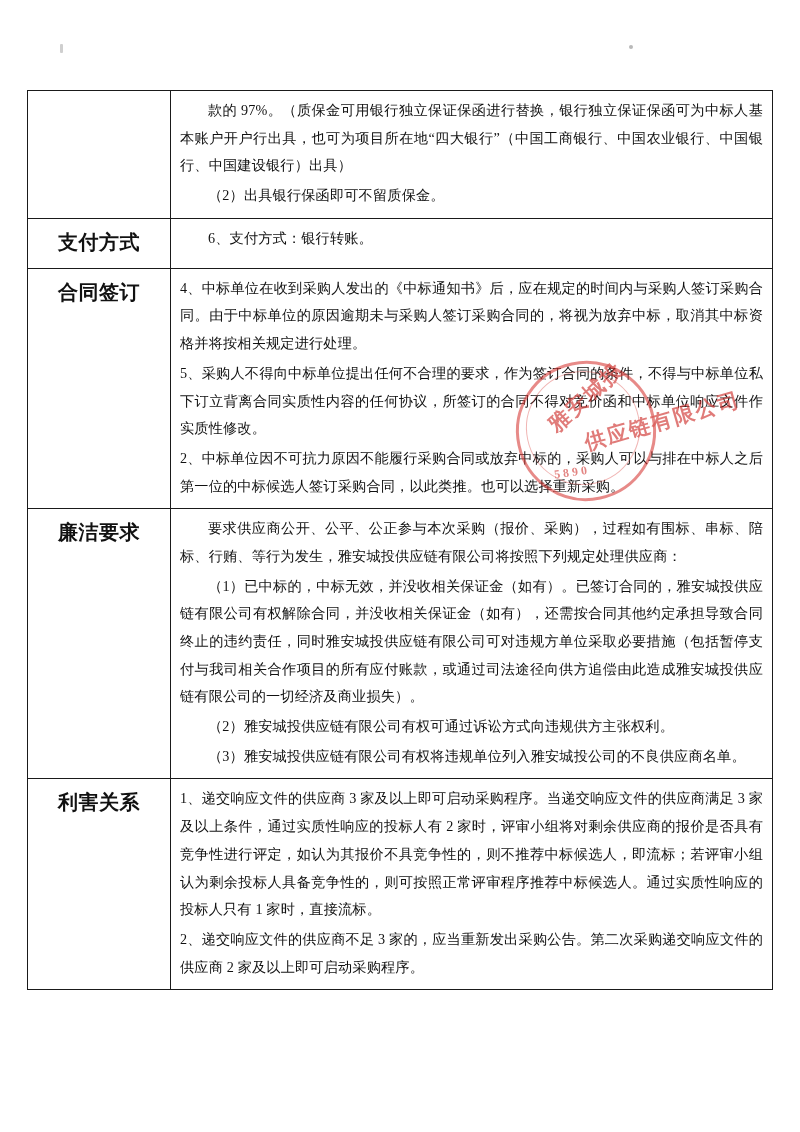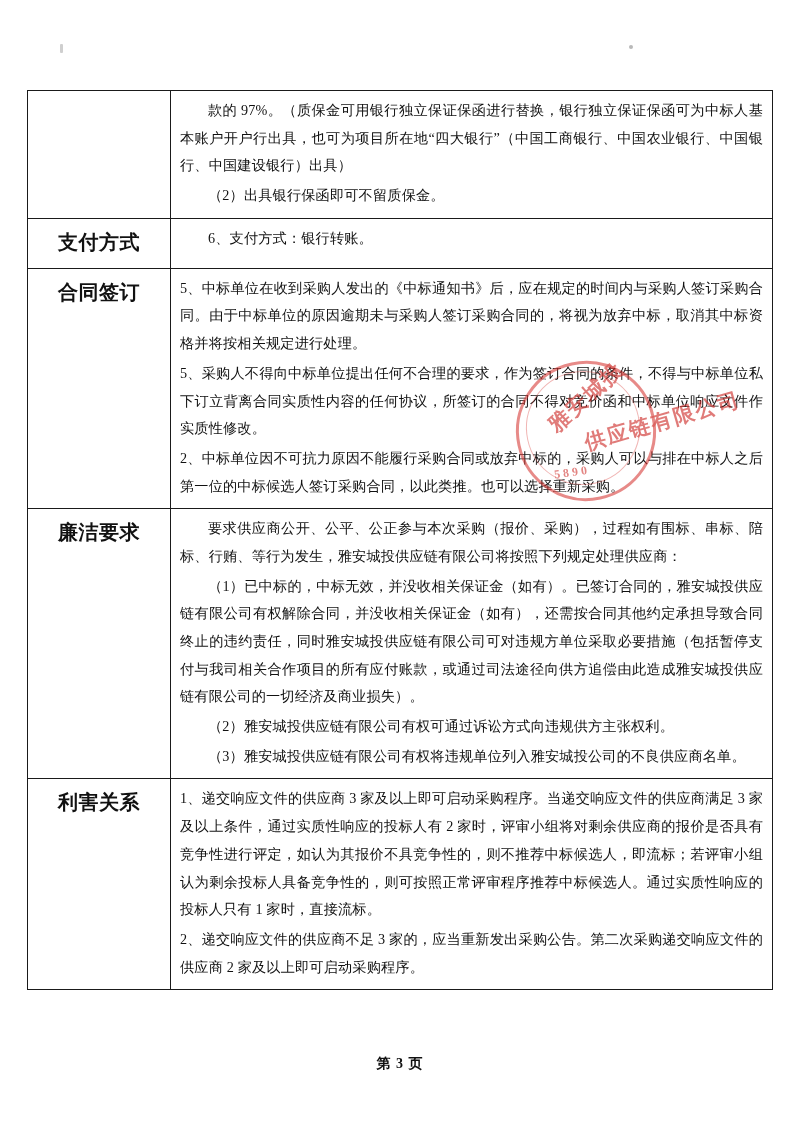--- a/index.html
+++ b/index.html
@@ -173,21 +173,21 @@
       <tr>
         <td class="label">支付方式</td>
         <td class="body">
           <p class="p ind">6、支付方式：银行转账。</p>
         </td>
       </tr>
 
       <tr>
         <td class="label">合同签订</td>
         <td class="body">
-          <p class="p">5、中标单位在收到采购人发出的《中标通知书》后，应在规定的时间内与采购人签订采购合同。由于中标单位的原因逾期未与采购人签订采购合同的，将视为放弃中标，取消其中标资格并将按相关规定进行处理。</p>
+          <p class="p">4、中标单位在收到采购人发出的《中标通知书》后，应在规定的时间内与采购人签订采购合同。由于中标单位的原因逾期未与采购人签订采购合同的，将视为放弃中标，取消其中标资格并将按相关规定进行处理。</p>
           <p class="p">5、采购人不得向中标单位提出任何不合理的要求，作为签订合同的条件，不得与中标单位私下订立背离合同实质性内容的任何协议，所签订的合同不得对竞价函和中标单位响应文件作实质性修改。</p>
           <p class="p">2、中标单位因不可抗力原因不能履行采购合同或放弃中标的，采购人可以与排在中标人之后第一位的中标候选人签订采购合同，以此类推。也可以选择重新采购。</p>
         </td>
       </tr>
 
       <tr>
         <td class="label">廉洁要求</td>
         <td class="body">
           <p class="p ind">要求供应商公开、公平、公正参与本次采购（报价、采购），过程如有围标、串标、陪标、行贿、等行为发生，雅安城投供应链有限公司将按照下列规定处理供应商：</p>
           <p class="p ind">（1）已中标的，中标无效，并没收相关保证金（如有）。已签订合同的，雅安城投供应链有限公司有权解除合同，并没收相关保证金（如有），还需按合同其他约定承担导致合同终止的违约责任，同时雅安城投供应链有限公司可对违规方单位采取必要措施（包括暂停支付与我司相关合作项目的所有应付账款，或通过司法途径向供方追偿由此造成雅安城投供应链有限公司的一切经济及商业损失）。</p>
@@ -210,14 +210,13 @@
   <div class="seal">
     <div class="ring"></div>
     <div class="ring2"></div>
     <div class="sealtext">
       <span class="t1">雅安城投</span>
       <span class="t2">供应链有限公司</span>
       <span class="t3">5890</span>
     </div>
   </div>
 
-  <div class="footer">第 3 页</div>
 </div>
 
 </body></html>

